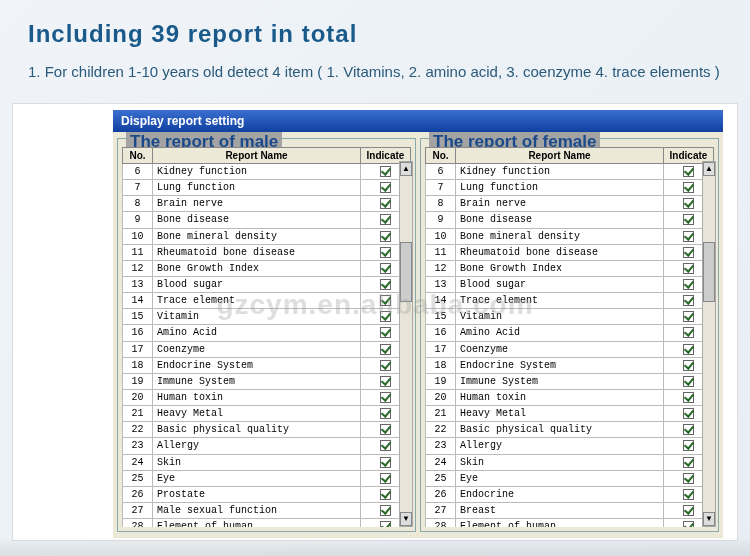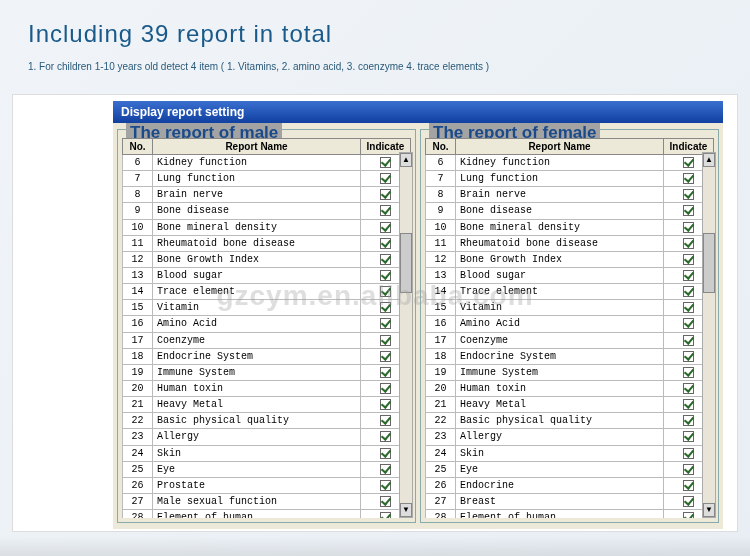--- a/index.html
+++ b/index.html
@@ -10,26 +10,26 @@
       font-family: Arial, sans-serif;
       overflow: hidden;
       position: relative;
     }
     .page-header {
       padding: 20px 28px 10px 28px;
     }
     .page-title {
       color: #1a5a8a;
       font-size: 24px;
-      font-weight: normal;
+      font-weight: bold;
       letter-spacing: 1px;
       margin-bottom: 10px;
     }
     .desc-list {
-      font-size: 10px;
+      font-size: 15px;
       color: #2a5a7a;
       line-height: 1.8;
     }
     .desc-item { display: block; }
     .screenshot-wrap {
       margin: 8px 12px 0 12px;
       background: #fff;
       border: 1px solid #ddd;
       padding: 6px;
       height: 438px;

